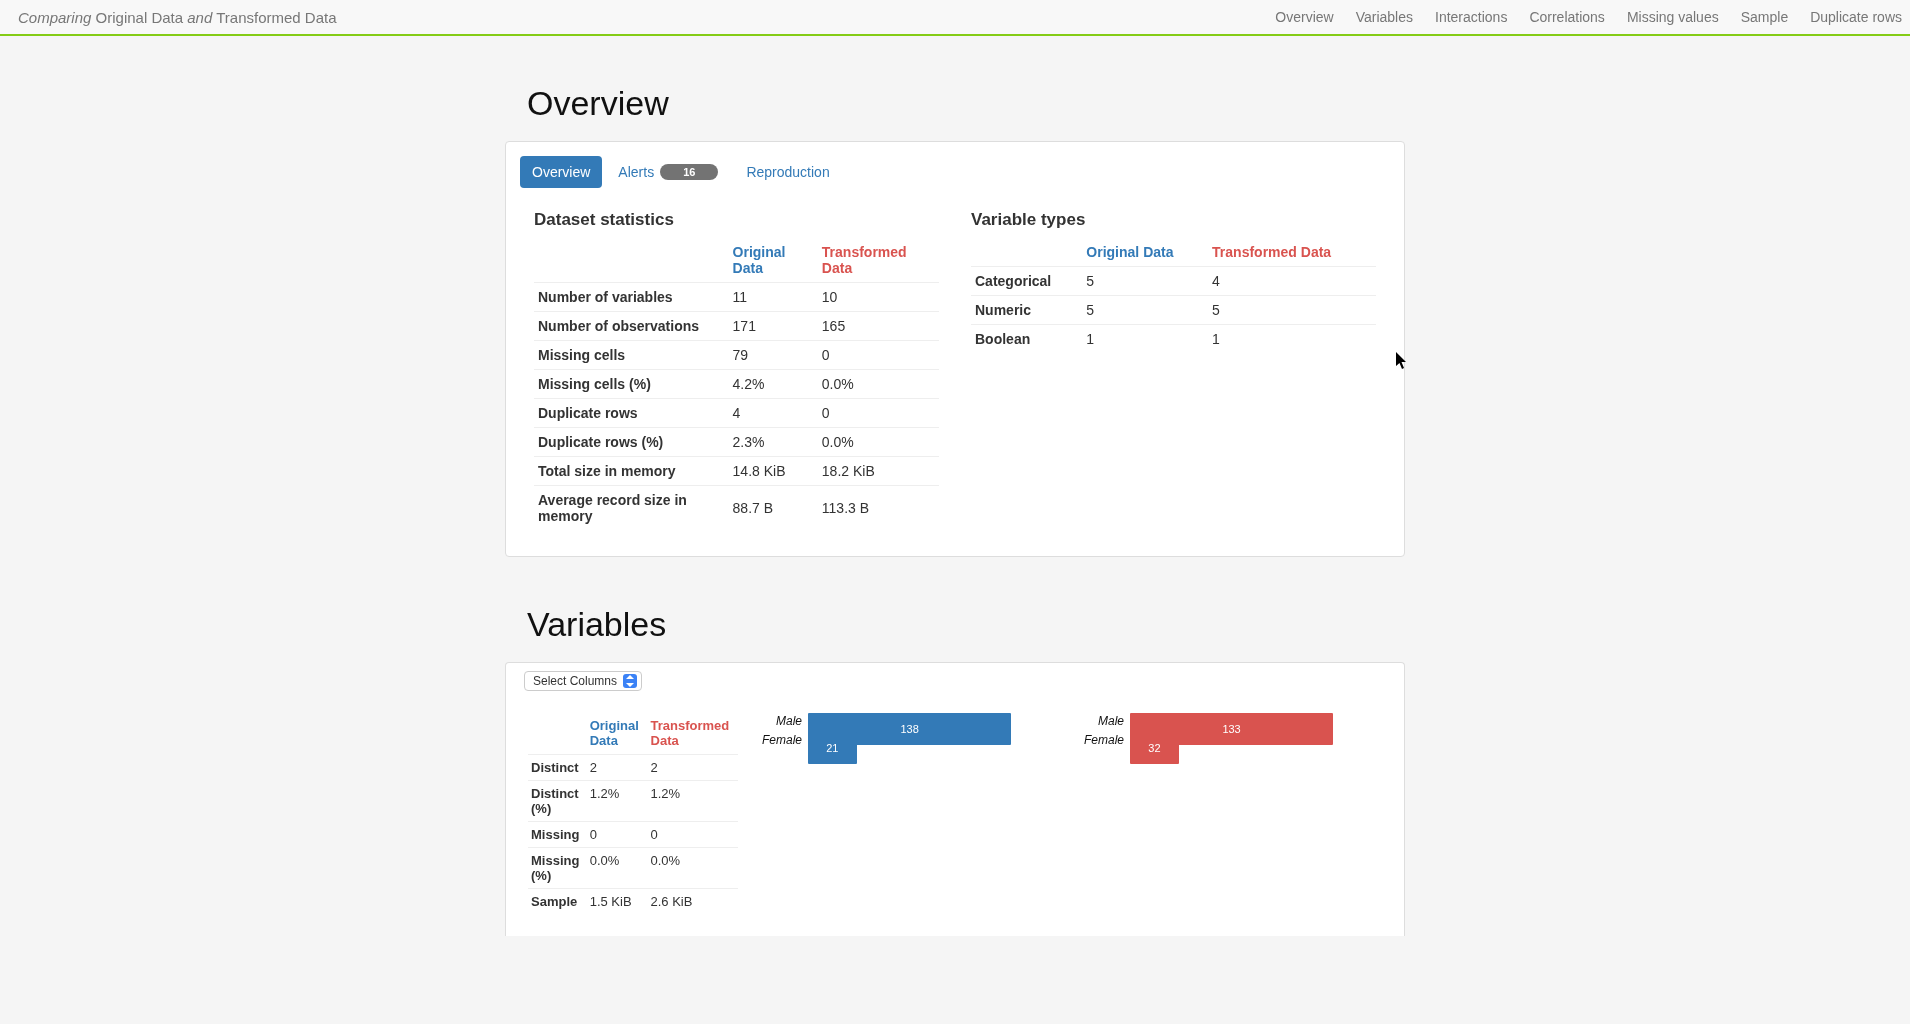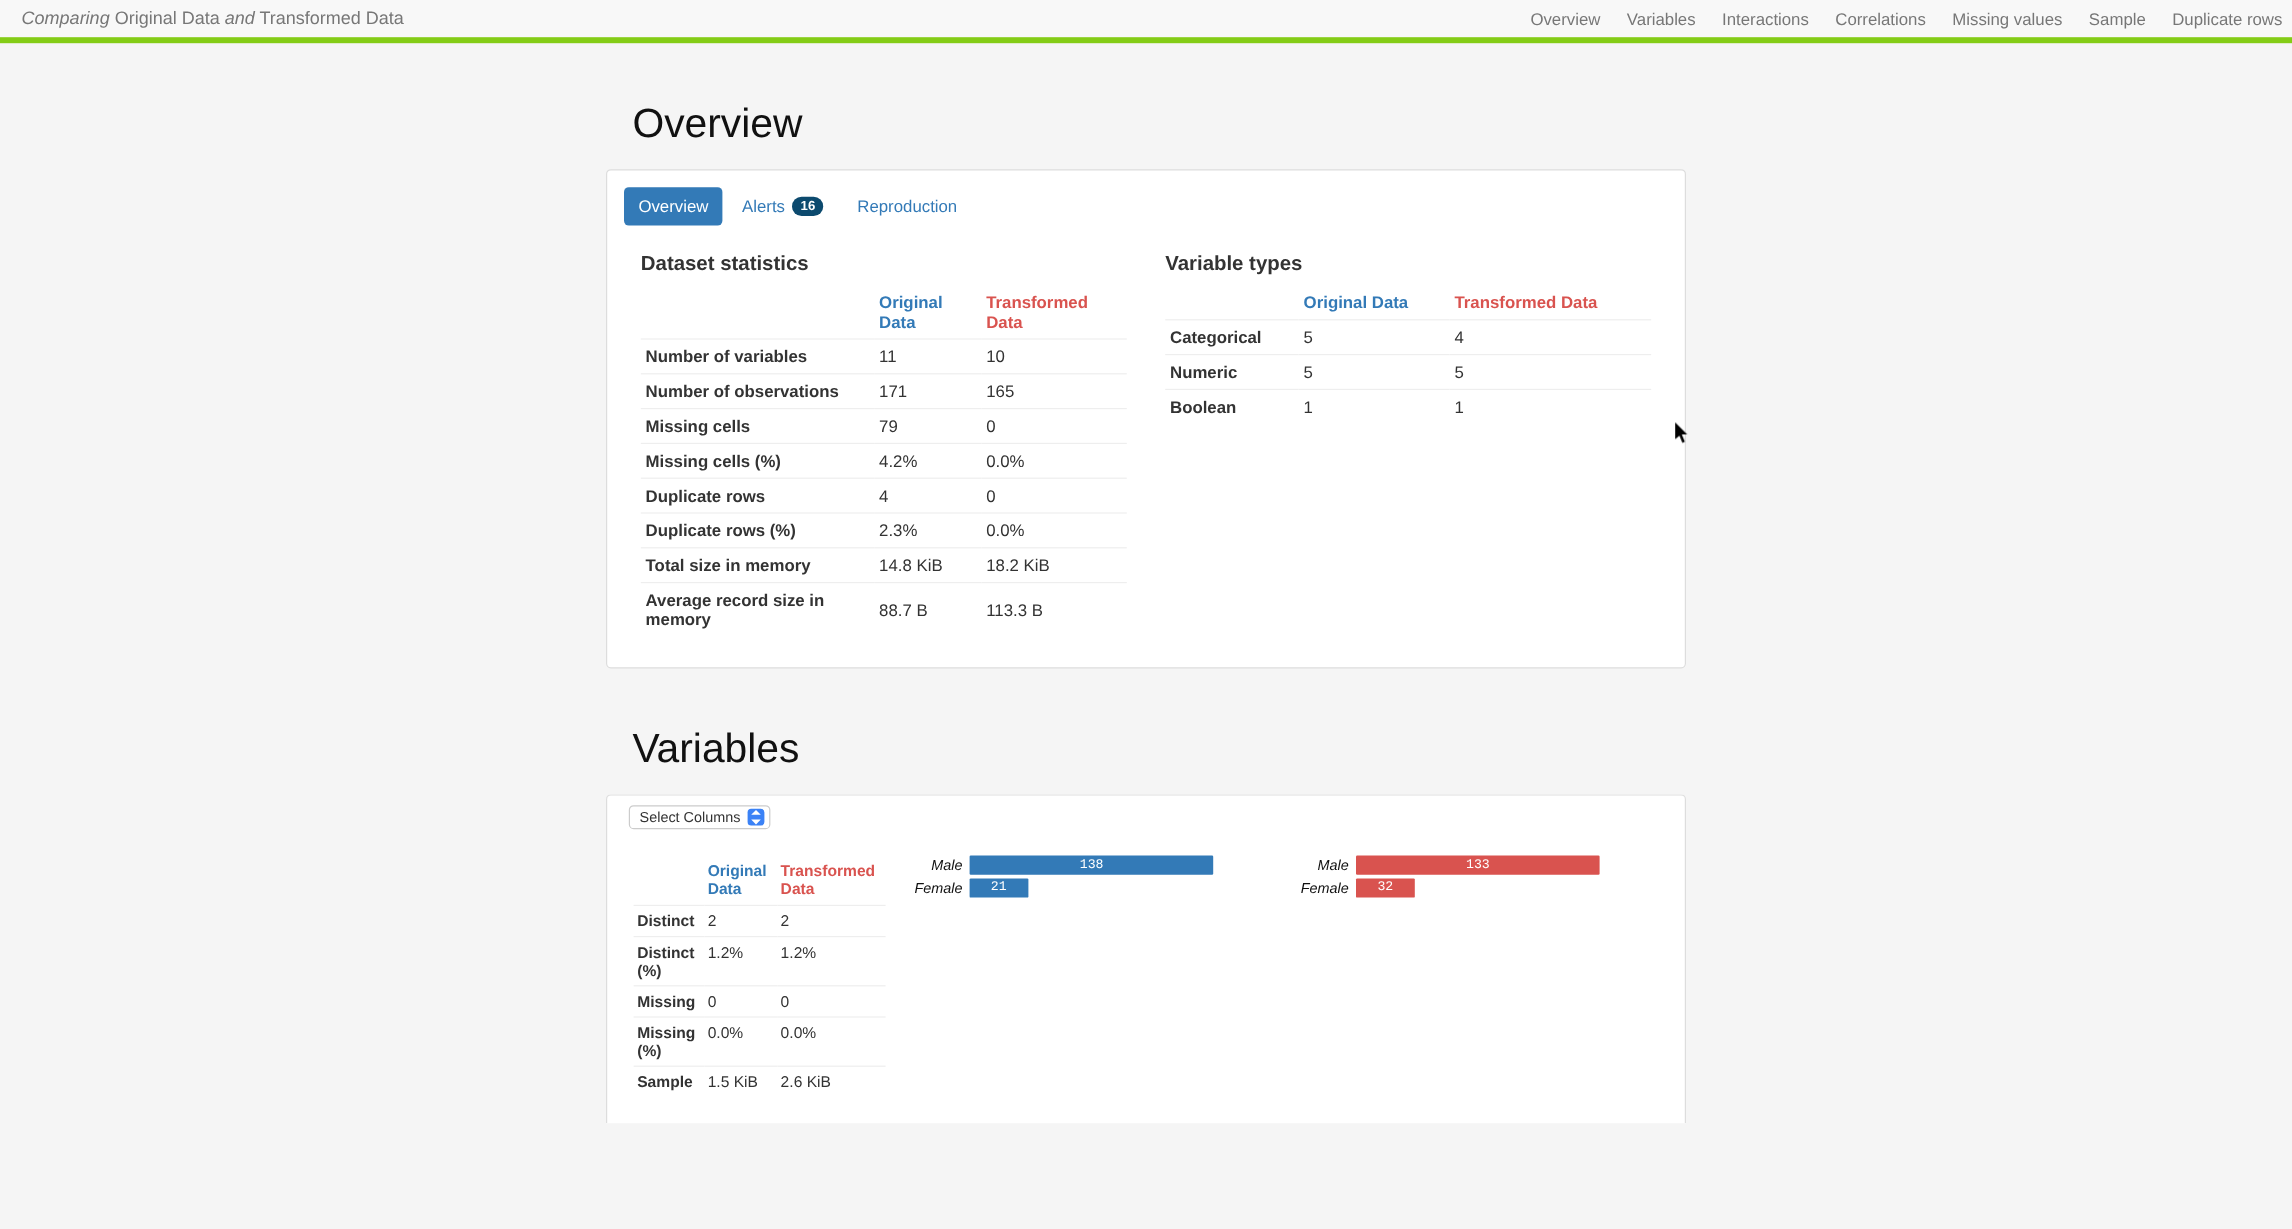--- a/index.html
+++ b/index.html
@@ -8,21 +8,21 @@
     font-size: 14px;
     color: #333;
     background: #f5f5f5;
     height: 100%;
   }
   body { overflow-y: scroll; }
 
   
   .navbar {
     background: #f8f8f8;
-    border-bottom: 5px solid #84cc16;
+    border-bottom: 2px solid #84cc16;
     height: 36px;
     display: flex;
     align-items: center;
     justify-content: space-between;
     padding: 0 8px 0 18px;
     font-size: 15px;
   }
   .navbar-brand {
     color: #777;
     font-size: 15px;
@@ -70,24 +70,24 @@
     color: #337ab7;
     display: flex;
     align-items: center;
     gap: 6px;
   }
   .nav-tab.active {
     background: #337ab7;
     color: #fff;
   }
   .badge {
-    background: #0c4a6e;
+    background: #737373;
     color: #fff;
     border-radius: 10px;
-    padding: 2px 7px;
+    padding: 2px 23px;
     font-size: 11px;
     font-weight: 700;
   }
 
   
   .stats-grid {
     display: flex;
     gap: 32px;
     padding: 12px 28px 26px 28px;
   }
@@ -169,28 +169,27 @@
   .hdr-orig { color: #337ab7; }
   .hdr-trans { color: #d9534f; }
 
   
   .chart-pair { display: flex; gap: 20px; flex: 1; }
   .mini-chart { flex: 1; }
   .bar-row { display: flex; align-items: center; margin-bottom: 3px; }
   .bar-label { width: 44px; text-align: right; margin-right: 6px; font-size: 12px; color: #111; font-style: italic; }
   .bar-track { flex: 1; height: 16px; position: relative; }
   .bar-fill {
-    height: 16px;
+    height: 32px;
     display: flex;
     align-items: center;
     justify-content: center;
     color: #fff;
     font-size: 11px;
     border-radius: 1px;
-    font-family: Liberation Mono, monospace;
   }
   .bar-blue { background: #337ab7; }
   .bar-red  { background: #d9534f; }
 
   
   ::-webkit-scrollbar { width: 12px; background: #f0f0f0; }
   ::-webkit-scrollbar-thumb { background: #c8c8c8; border-radius: 6px; }
 
   .cursor-fake {
     position: fixed;

